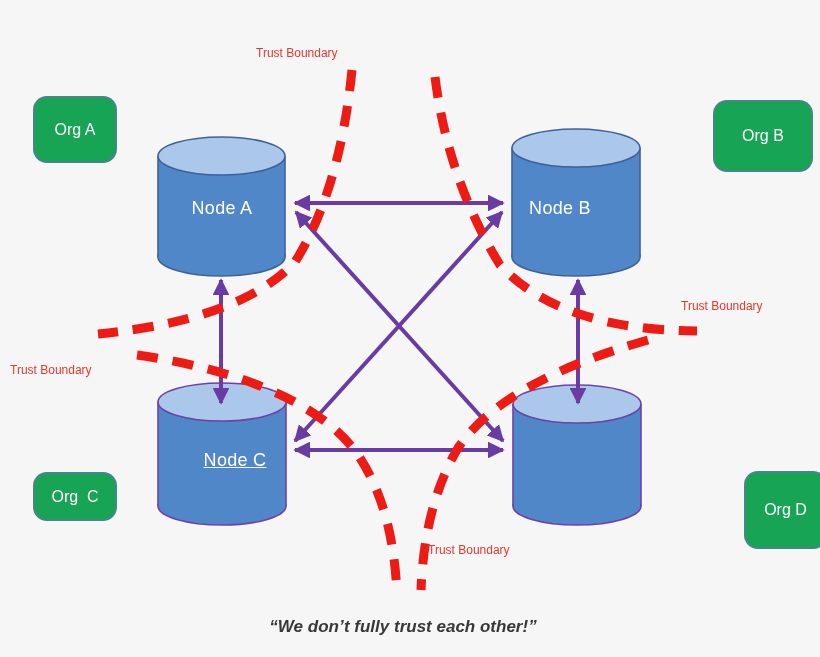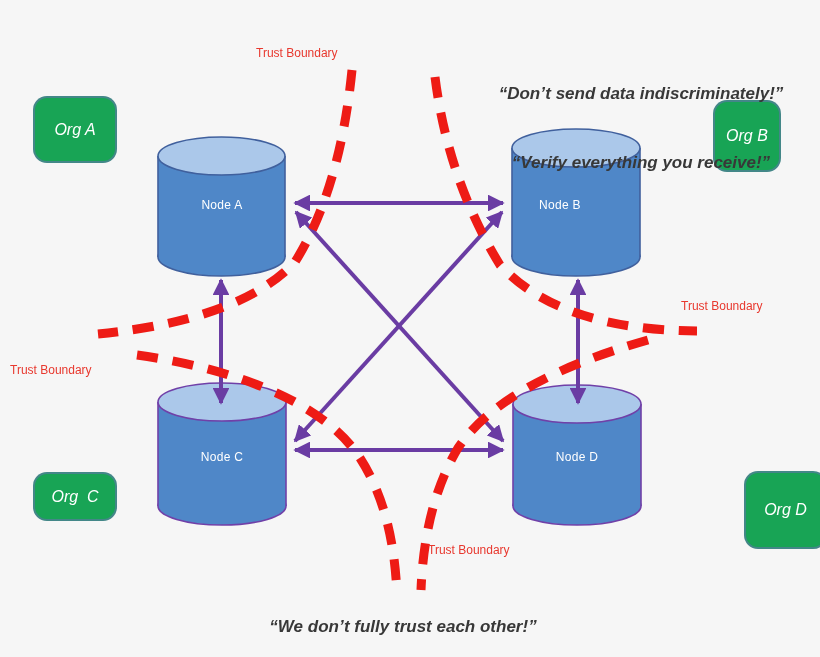--- a/index.html
+++ b/index.html
@@ -35,28 +35,27 @@
   
   .arrow{stroke:var(--purple);stroke-width:4;fill:none;}
   .ah{fill:var(--purple);}
 
   
   .tb{stroke:var(--red);stroke-width:9;fill:none;stroke-dasharray:21 15;stroke-linecap:butt;}
 
   
   .abs{position:absolute;white-space:pre;}
   .node-label{
-    width:128px;text-align:center;color:#fff;font-size:12px;letter-spacing:.3px;
+    width:128px;text-align:center;color:#fff;font-size:18px;letter-spacing:.3px;
   }
   .org{
     position:absolute;background:var(--green);
     border:2px solid rgba(90,120,165,.65);border-radius:14px;
     display:flex;align-items:center;justify-content:center;
     box-sizing:border-box;
-    font-style:italic;
   }
   .org-label{color:var(--org-text);font-size:16px;white-space:pre;}
   .tb-label{color:var(--red-label);font-size:12px;}
   .quote{
     color:var(--quote);font-style:italic;font-weight:700;font-size:17px;line-height:23px;
     text-align:center;
   }
   .quote-top{left:468px;top:36px;width:346px;}
   .quote-bottom{left:248px;top:615px;width:310px;}
 </style>
@@ -114,39 +113,34 @@
       <path class="tb" d="M 352 70 Q 340 190 295 262 Q 240 320 98 334"></path>
       <path class="tb" d="M 435 77 Q 448 180 500 265 Q 560 330 697 331"></path>
       <path class="tb" d="M 137 355 C 230 368 320 400 358 455 C 385 495 395 545 397 595"></path>
       <path class="tb" d="M 648 340 C 560 365 490 400 458 448 C 433 490 423 540 421 590"></path>
     </g>
   </svg>
 
   <div class="org" style="left:33px;top:96px;width:84px;height:67px;">
     <span class="org-label">Org A</span>
   </div>
-  <div class="org" style="left:713px;top:100px;width:68px;height:72px;">
+  <div class="org" style="left:713px;top:100px;width:100px;height:72px;">
     <span class="org-label">Org B</span>
   </div>
   <div class="org" style="left:33px;top:472px;width:84px;height:49px;">
     <span class="org-label">Org  C</span>
   </div>
   <div class="org" style="left:744px;top:471px;width:83px;height:78px;justify-content:center;">
     <span class="org-label">Org D</span>
   </div>
 
   <div class="abs node-label" style="left:158px;top:198px;">Node A</div>
   <div class="abs node-label" style="left:496px;top:198px;">Node B</div>
-  <div class="abs node-label" style="left:158px;top:450px;">Node C</div>
-  <div class="abs node-label" style="left:513px;top:450px;">Node D</div>
+  <div class="abs node-label" style="left:171px;top:450px;text-decoration:underline;">Node C</div>
 
   <div class="abs tb-label" style="left:256px;top:46px;">Trust Boundary</div>
   <div class="abs tb-label" style="left:681px;top:299px;">Trust Boundary</div>
   <div class="abs tb-label" style="left:10px;top:363px;">Trust Boundary</div>
   <div class="abs tb-label" style="left:428px;top:543px;">Trust Boundary</div>
 
-  <div class="abs quote quote-top">
-    <div>“Don’t send data indiscriminately!”</div>
-    <div>“Verify everything you receive!”</div>
-  </div>
   <div class="abs quote quote-bottom">“We don’t fully trust each other!”</div>
 
 </div>
 
 </body></html>

